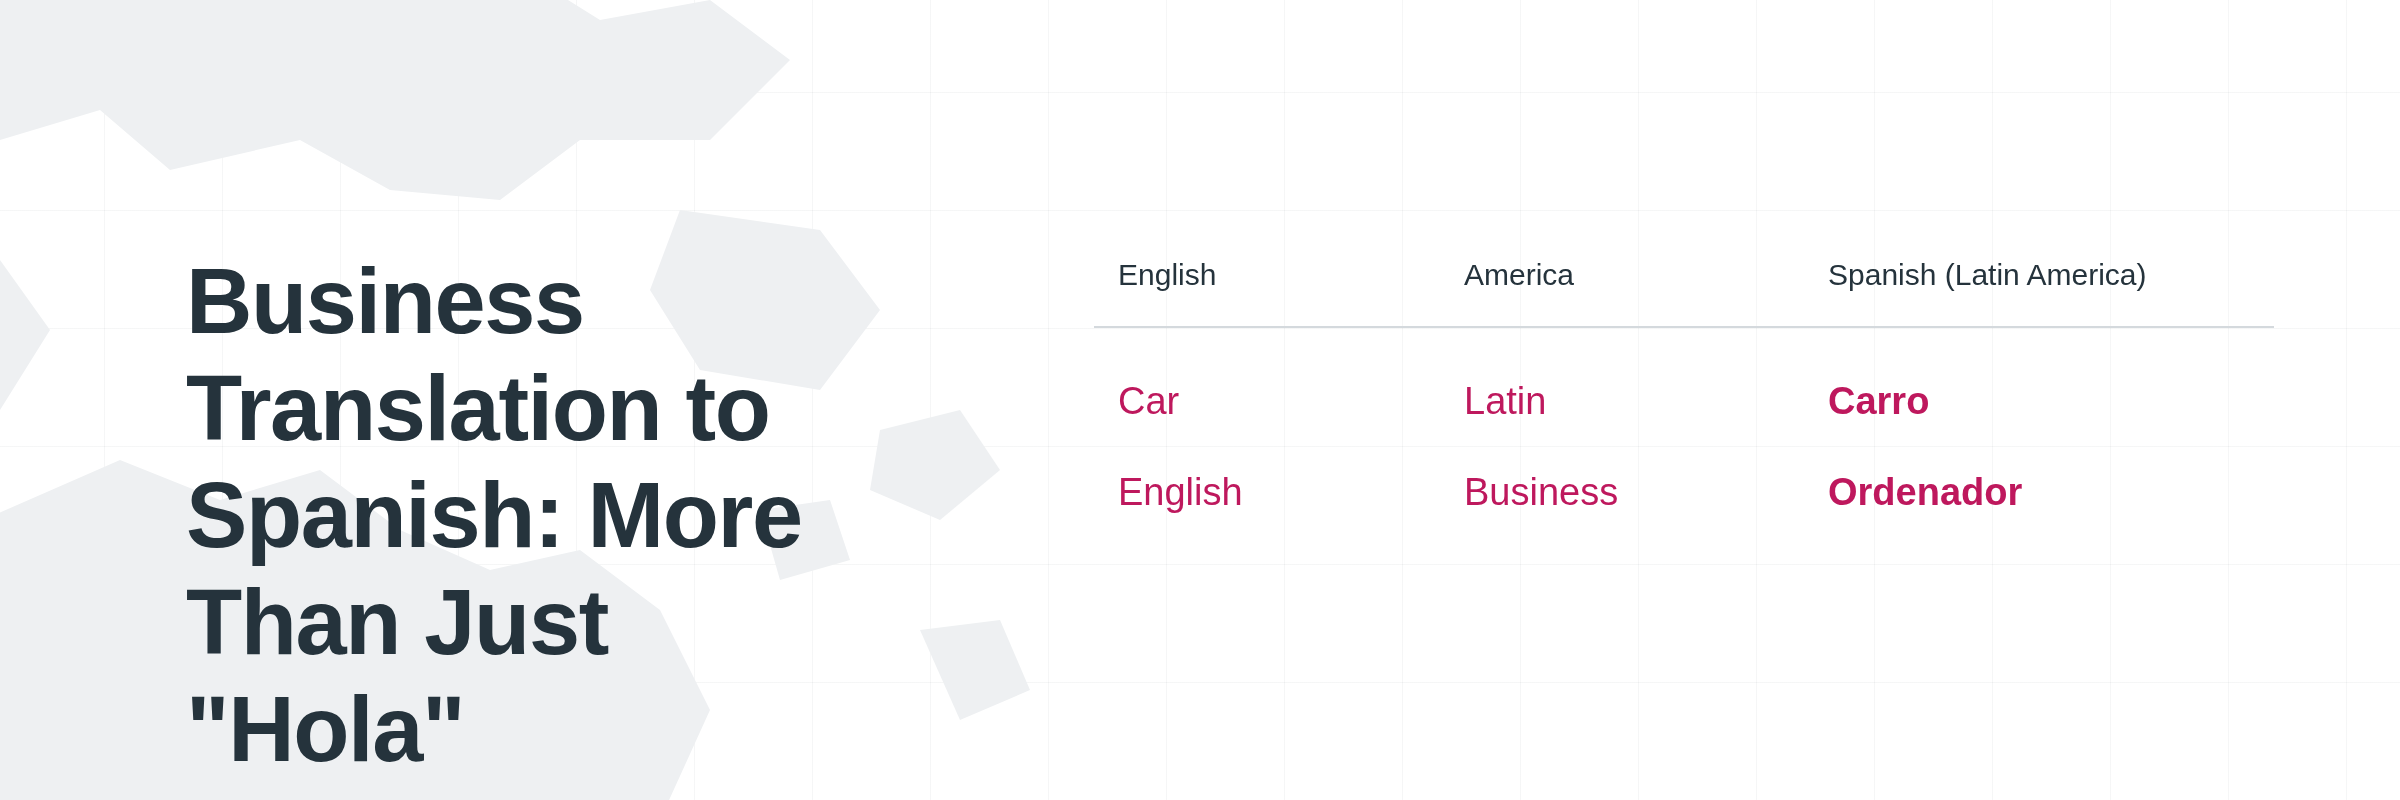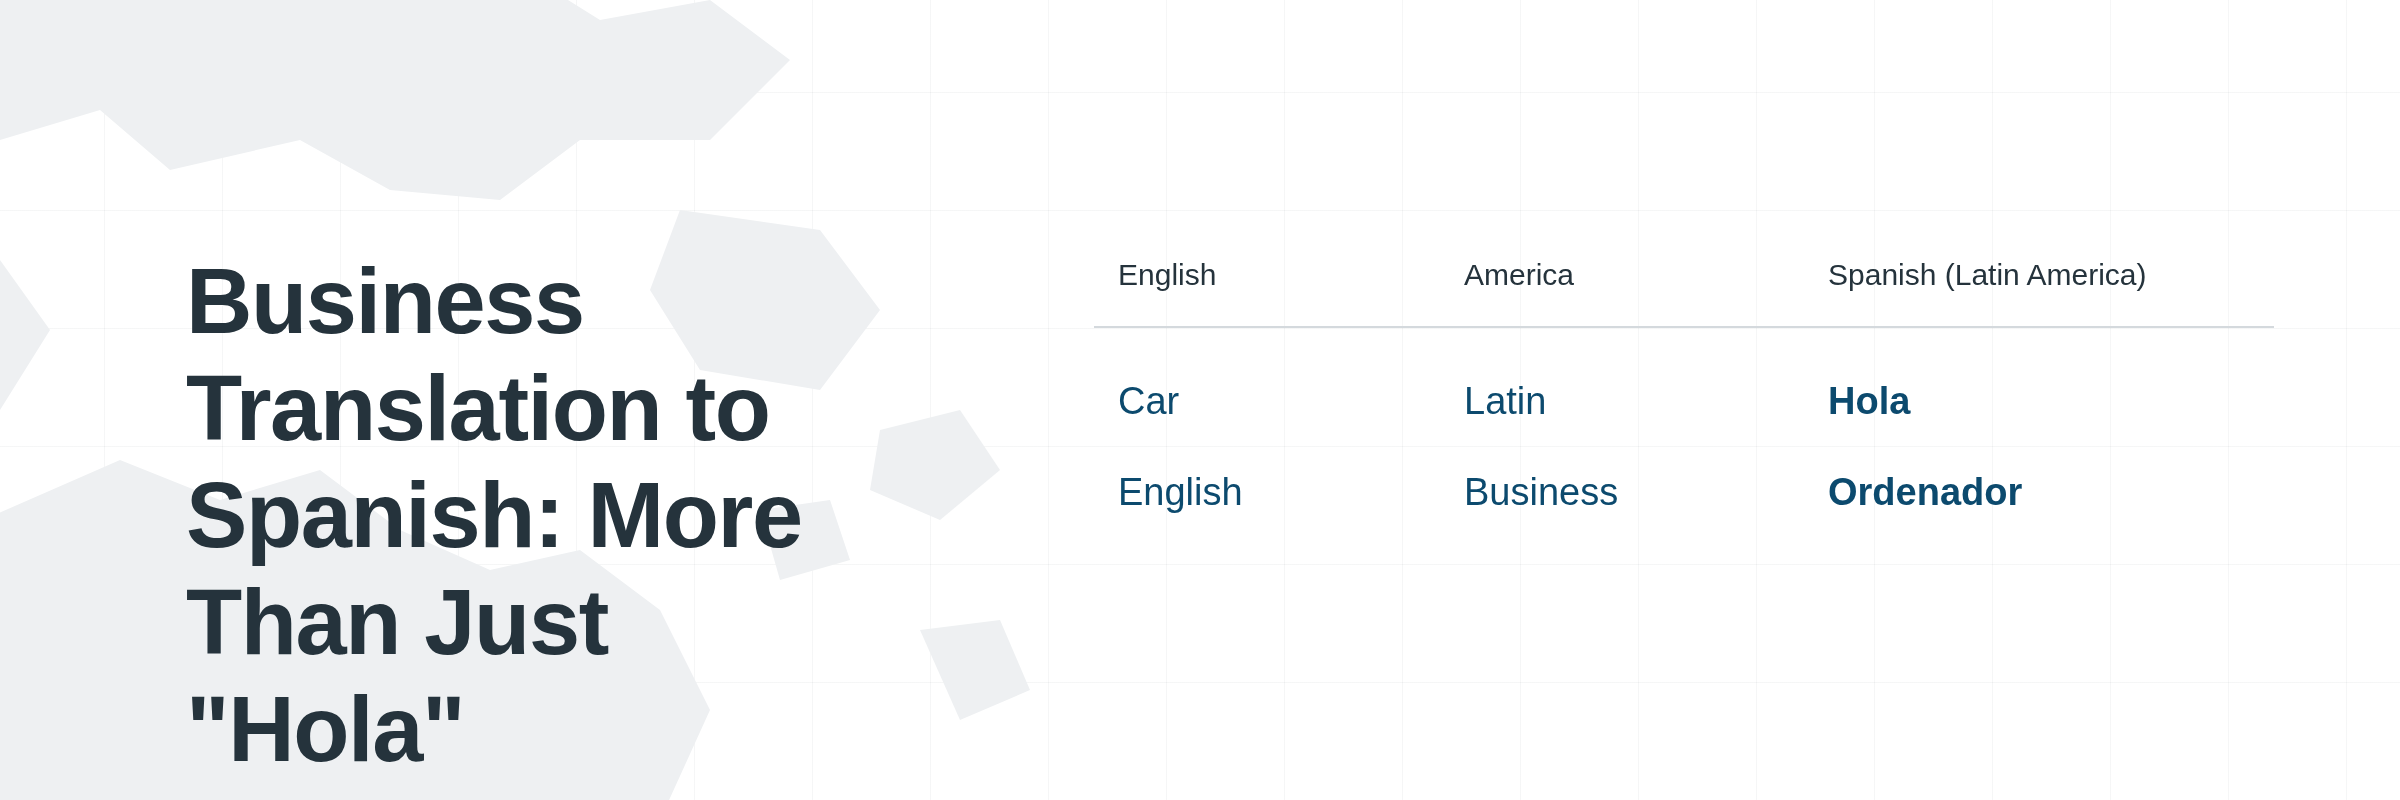--- a/index.html
+++ b/index.html
@@ -75,21 +75,21 @@
     font-weight: 400;
     color: #25333c;
     padding: 0 0 34px 24px;
     border-bottom: 2px solid #d4d9dd;
     white-space: nowrap;
   }
   .translation-table td {
     text-align: left;
     font-size: 38px;
     font-weight: 400;
-    color: #0c4a6e;
+    color: #be185d;
     padding: 24px 0 24px 24px;
     white-space: nowrap;
   }
   .translation-table tbody tr:first-child td { padding-top: 52px; }
   .translation-table td.highlight { font-weight: 700; }
 </style>
 </head>
 <body>
 
 <div class="stage">
@@ -146,21 +146,21 @@
       <tr>
         <th>English</th>
         <th>America</th>
         <th>Spanish (Latin America)</th>
       </tr>
     </thead>
     <tbody>
       <tr>
         <td>Car</td>
         <td>Latin</td>
-        <td class="highlight">Hola</td>
+        <td class="highlight">Carro</td>
       </tr>
       <tr>
         <td>English</td>
         <td>Business</td>
         <td class="highlight">Ordenador</td>
       </tr>
     </tbody>
   </table>
 
 </div>

